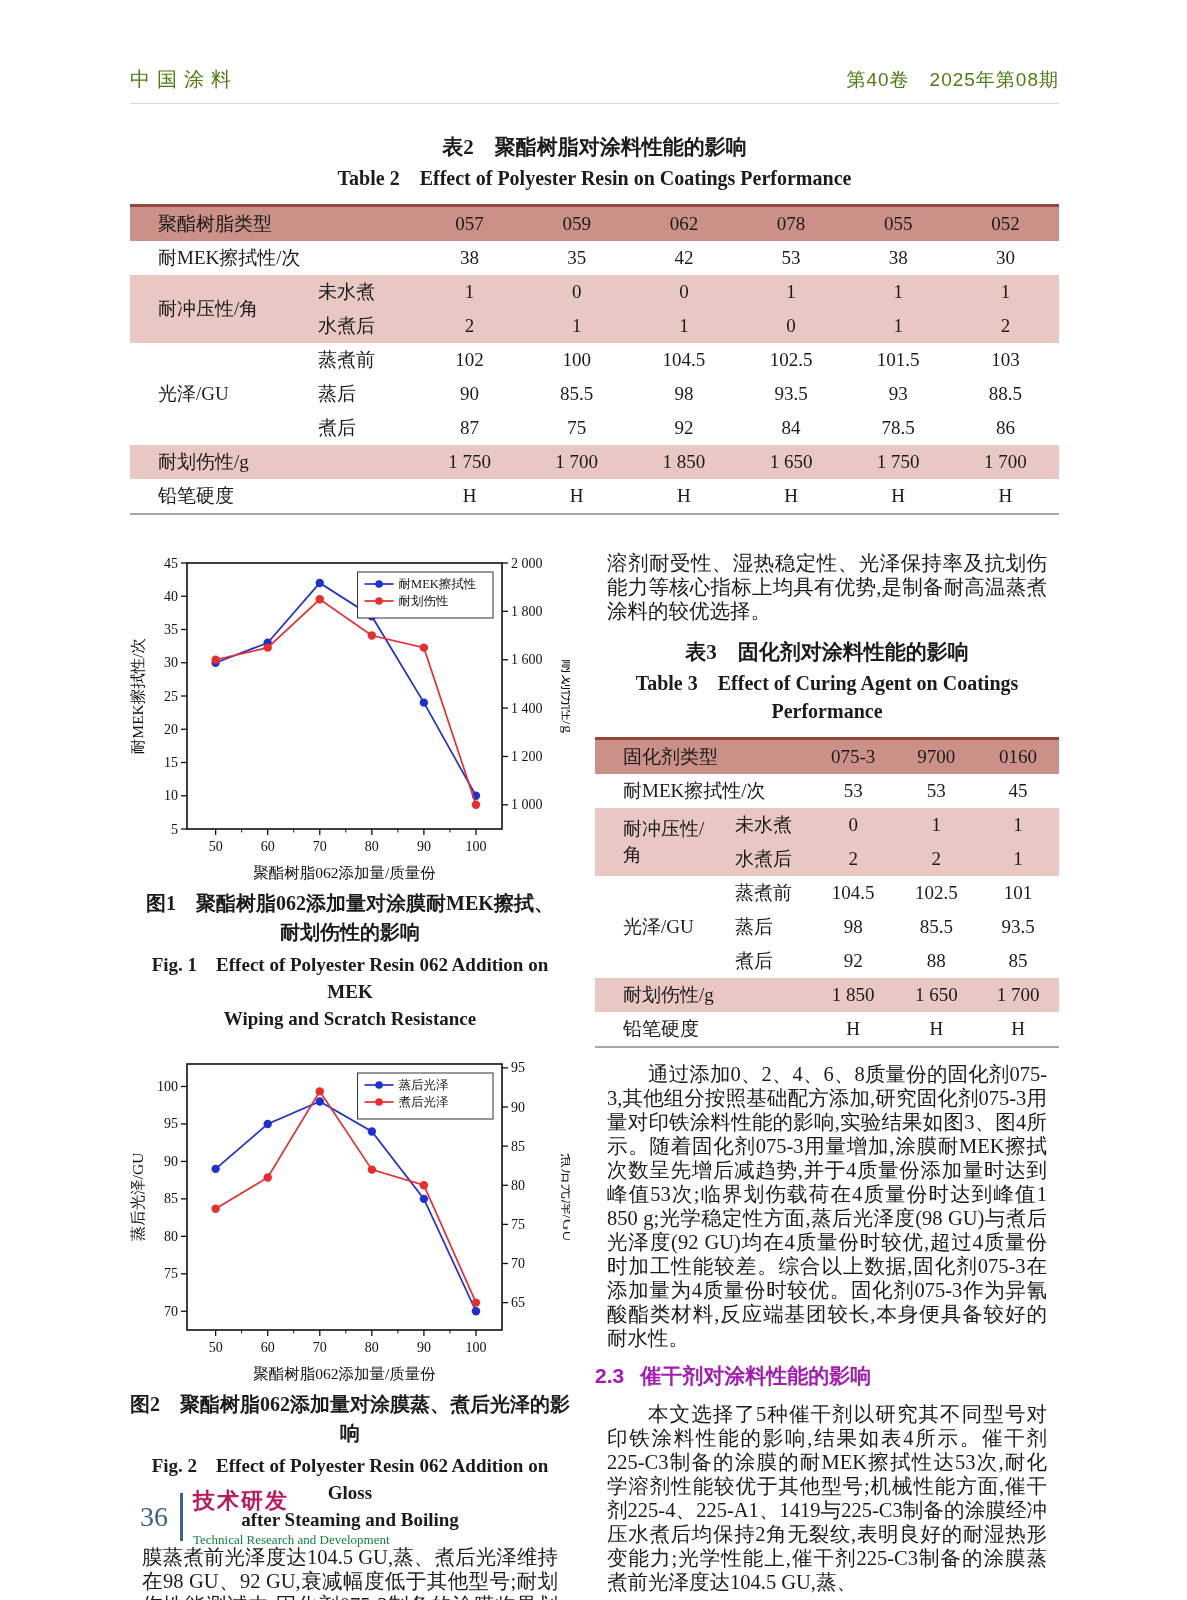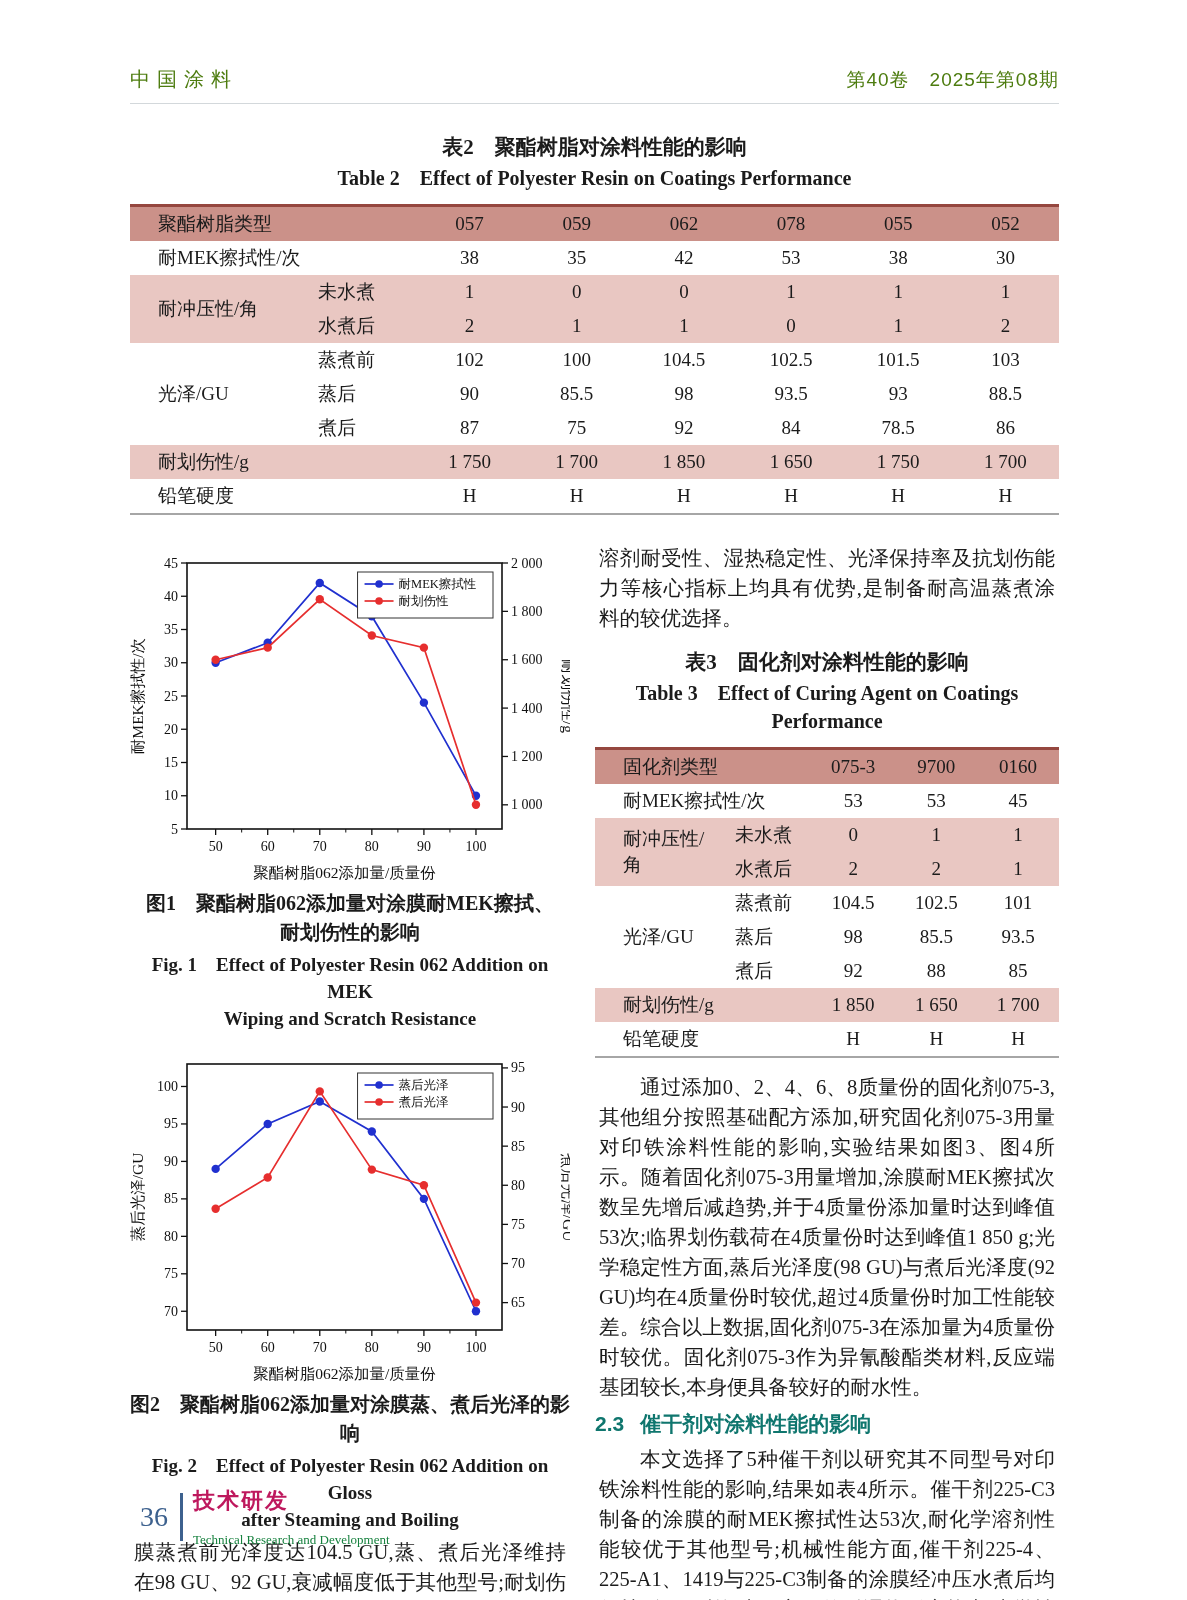--- a/index.html
+++ b/index.html
@@ -38,24 +38,24 @@
   .colR{flex:1;min-width:0;}
 
   
   .chart{display:block;width:440px;height:348px;margin-top:2px;}
   .chart text{font-family:"Liberation Serif","DejaVu Serif",serif;fill:#111;}
 
   .figcap-zh{font-size:20px;font-weight:bold;text-align:center;line-height:29px;}
   .figcap-en{font-size:19px;font-weight:bold;text-align:center;line-height:27px;}
 
   
-  p.para{margin:4px;font-size:20.5px;line-height:30px;text-align:justify;}
+  p.para{margin:12px;font-size:20.5px;line-height:24px;text-align:justify;}
   p.indent{text-indent:2em;}
   .para-left{margin-top:28px;}
-  .sec{color:#0f766e;font-weight:bold;font-size:21px;margin:8px 0 6px 0;
+  .sec{color:#a21caf;font-weight:bold;font-size:21px;margin:8px 0 6px 0;
     font-family:"Liberation Sans","DejaVu Sans",sans-serif;}
   .sec-t{margin-left:16px;}
   .t3wrap{margin-top:14px;margin-bottom:14px;}
 
   
   .pfooter{position:absolute;left:140px;bottom:52px;display:flex;align-items:center;}
   .pageno{font-size:28px;color:#3d618e;margin-right:12px;}
   .fbar{width:3px;height:48px;background:#3d618e;margin-right:10px;display:inline-block;}
   .fzh{font-size:22px;font-weight:bold;color:#be185d;letter-spacing:2px;
     font-family:"Liberation Sans","DejaVu Sans",sans-serif;}

